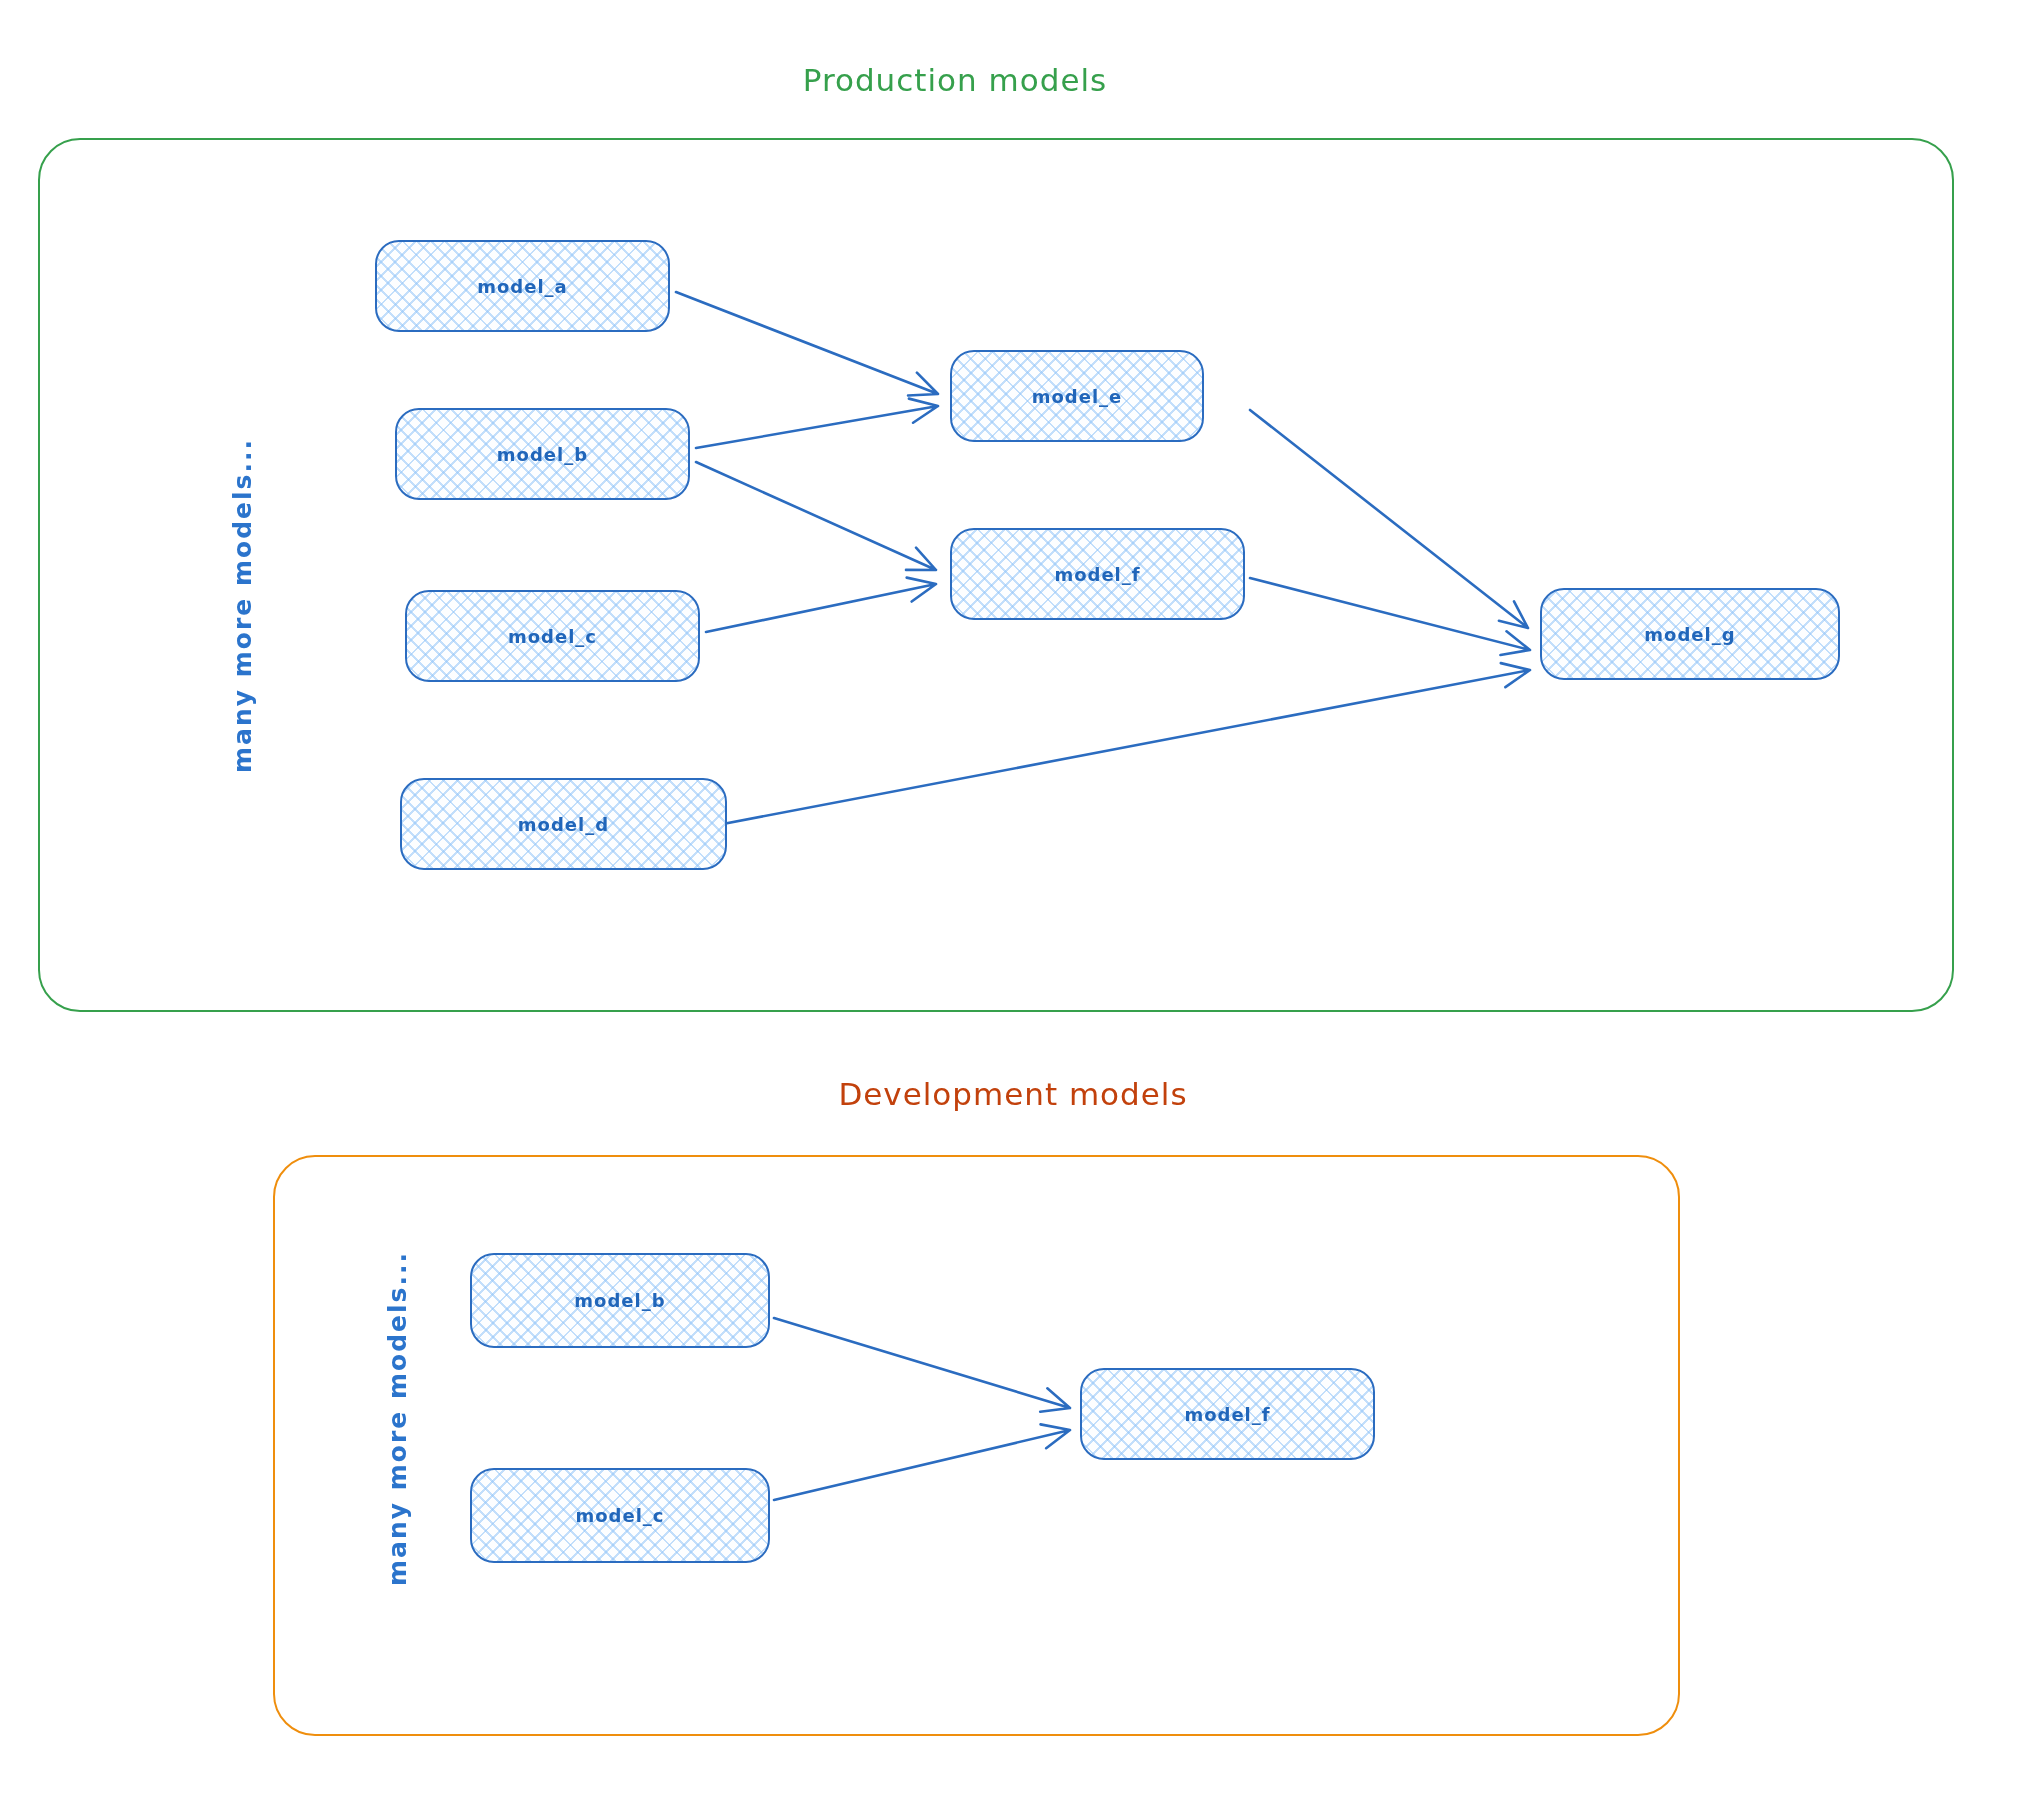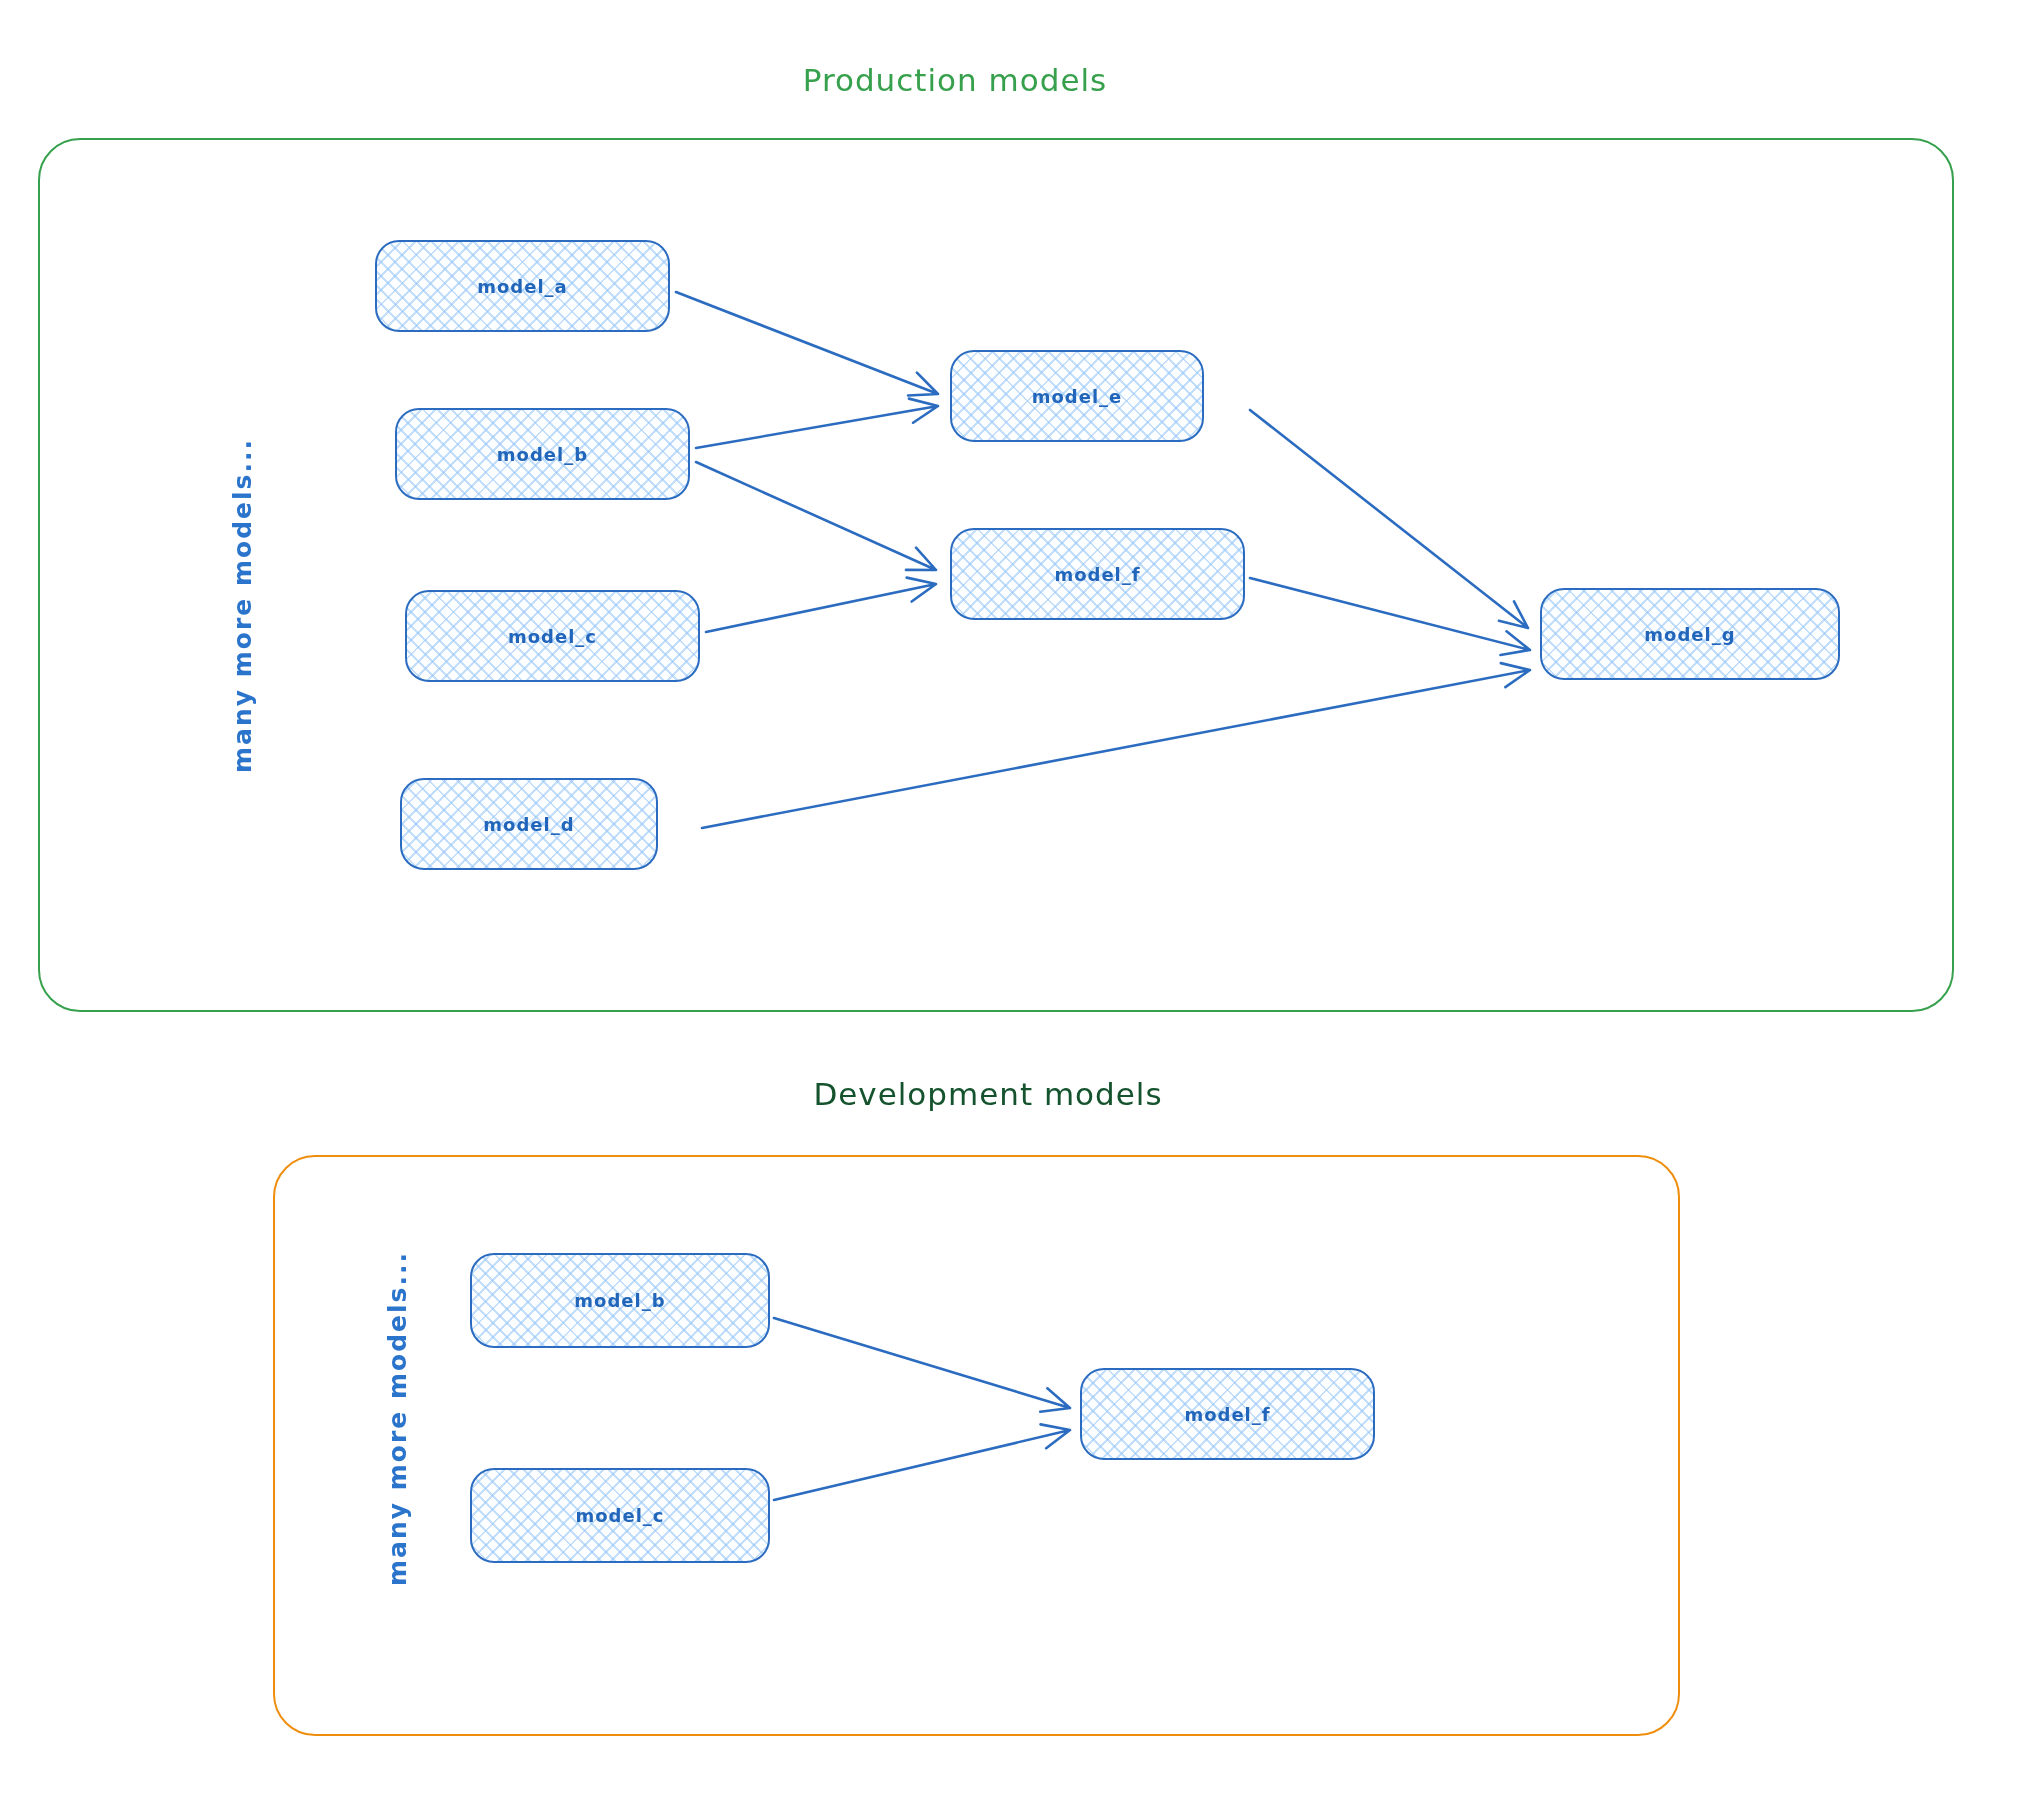--- a/index.html
+++ b/index.html
@@ -18,21 +18,21 @@
   .section-box.orange{border:2px solid #ef8e0d;}
   .section-title{
     position:absolute;
     transform:translateX(-50%);
     font-size:31px;
     font-weight:normal;
     letter-spacing:1px;
     white-space:nowrap;
   }
   .section-title.green{color:#36a04c;}
-  .section-title.orange{color:#14532d;}
+  .section-title.orange{color:#c2410c;margin-left:25px;}
   .side-label{
     position:absolute;
     writing-mode:vertical-rl;
     transform:rotate(180deg);
     color:#2b74cc;
     font-size:25px;
     font-weight:bold;
     letter-spacing:2px;
     white-space:nowrap;
   }
@@ -90,19 +90,19 @@
     <path d="M 1250 410 L 1528 628 M 1498.8959918975638 620.7228637244222 L 1528 628 L 1513.993025969339 601.4706826604153"></path>
     <path d="M 1250 578 L 1530 650 M 1500.4239218175474 655.0254949353719 L 1530 650 L 1506.5168670509636 631.3307079165309"></path>
     <path d="M 702 828 L 1530 670 M 1505.3857422279432 687.150461053008 L 1530 670 L 1500.799925124026 663.1184574957707"></path>
     <path d="M 774 1318 L 1070 1408 M 1040.233427297279 1411.7351237641635 L 1070 1408 L 1047.350585055007 1388.3275826943018"></path>
     <path d="M 774 1500 L 1070 1430 M 1046.1578536410323 1448.2085709762616 L 1070 1430 L 1040.527366515147 1424.399653986804"></path>
   </svg>
 
 <div class="node" style="left: 375px; top: 240px; width: 295px; height: 92px;">model_a</div>
 <div class="node" style="left: 395px; top: 408px; width: 295px; height: 92px;">model_b</div>
 <div class="node" style="left: 405px; top: 590px; width: 295px; height: 92px;">model_c</div>
-<div class="node" style="left: 400px; top: 778px; width: 258px; height: 92px;">model_d</div>
+<div class="node" style="left: 400px; top: 778px; width: 327px; height: 92px;">model_d</div>
 <div class="node" style="left: 950px; top: 350px; width: 254px; height: 92px;">model_e</div>
 <div class="node" style="left: 950px; top: 528px; width: 295px; height: 92px;">model_f</div>
 <div class="node" style="left: 1540px; top: 588px; width: 300px; height: 92px;">model_g</div>
 <div class="node" style="left: 470px; top: 1253px; width: 300px; height: 95px;">model_b</div>
 <div class="node" style="left: 470px; top: 1468px; width: 300px; height: 95px;">model_c</div>
 <div class="node" style="left: 1080px; top: 1368px; width: 295px; height: 92px;">model_f</div>
 
 </body></html>

